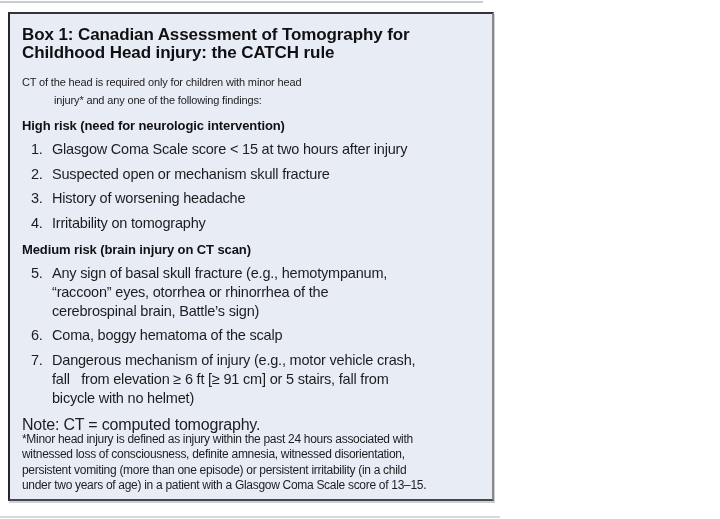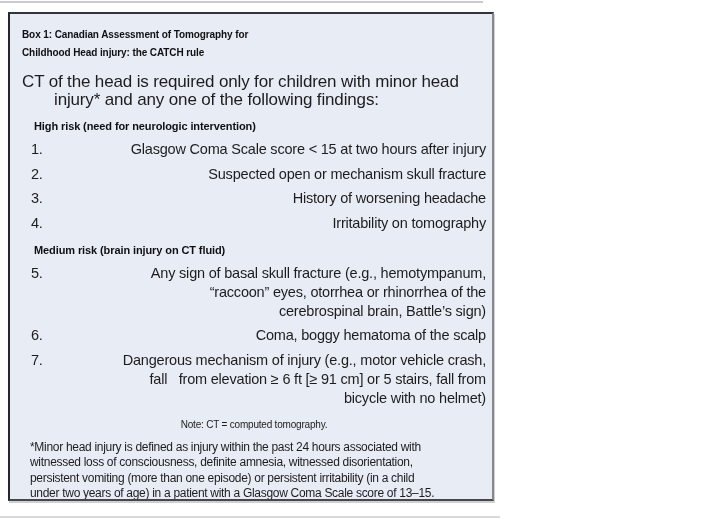--- a/index.html
+++ b/index.html
@@ -35,39 +35,39 @@
     box-sizing: border-box;
     background: var(--box-bg, #e8ecf4);
     border: 2px solid;
     border-color: var(--border-dark, #33333a) var(--border-right, #87878f) #46464d #26262c;
     box-shadow: 1px 2px 0 rgba(150,150,158,0.45);
     padding: 11px 6px 4px 12px;
     overflow: hidden;
   }
   .box-title {
     margin: 1px 0 0 0;
-    font-size: 10px;
+    font-size: 17px;
     font-weight: bold;
     line-height: 17.5px;
     color: #101013;
     white-space: pre-wrap;
     letter-spacing: -0.1px;
   }
   .intro {
     margin: 12px 0 0 0;
-    font-size: 17px;
+    font-size: 11px;
     line-height: 18px;
     padding-left: 32px;
     text-indent: -32px;
     white-space: pre-wrap;
     letter-spacing: -0.15px;
   }
   .risk-heading {
-    margin: 8px 0 5px 12px;
-    font-size: 11px;
+    margin: 8px 0 5px 0;
+    font-size: 13px;
     font-weight: bold;
     line-height: 18px;
     color: #101013;
     letter-spacing: -0.1px;
   }
   .criteria { margin: 0; }
   .criterion {
     display: flex;
     margin: 0 0 5.5px 0;
     font-size: 14.5px;
@@ -75,31 +75,29 @@
     letter-spacing: -0.2px;
   }
   .criterion .num {
     flex: none;
     width: 21px;
     margin-left: 9px;
   }
   .criterion .txt {
     flex: 1;
     white-space: pre-wrap;
-    text-align: right;
   }
   .note-line {
     margin: 9px 0 0 0;
-    font-size: 10px;
+    font-size: 16px;
     line-height: 15.5px;
     letter-spacing: -0.2px;
-    text-align: center;
   }
   .footnote {
-    margin: 8px;
+    margin: 0;
     font-size: 12px;
     line-height: 15.4px;
     white-space: pre-wrap;
     letter-spacing: -0.3px;
   }
 </style>
 </head>
 <body>
 
 <div class="stage">
@@ -128,21 +126,21 @@
       <div class="criterion">
         <span class="num">3.</span>
         <span class="txt">History of worsening headache</span>
       </div>
       <div class="criterion">
         <span class="num">4.</span>
         <span class="txt">Irritability on tomography</span>
       </div>
     </div>
 
-    <h3 class="risk-heading">Medium risk (brain injury on CT fluid)</h3>
+    <h3 class="risk-heading">Medium risk (brain injury on CT scan)</h3>
 
     <div class="criteria">
       <div class="criterion">
         <span class="num">5.</span>
         <span class="txt">Any sign of basal skull fracture (e.g., hemotympanum,
 “raccoon” eyes, otorrhea or rhinorrhea of the
 cerebrospinal brain, Battle’s sign)</span>
       </div>
       <div class="criterion">
         <span class="num">6.</span>

